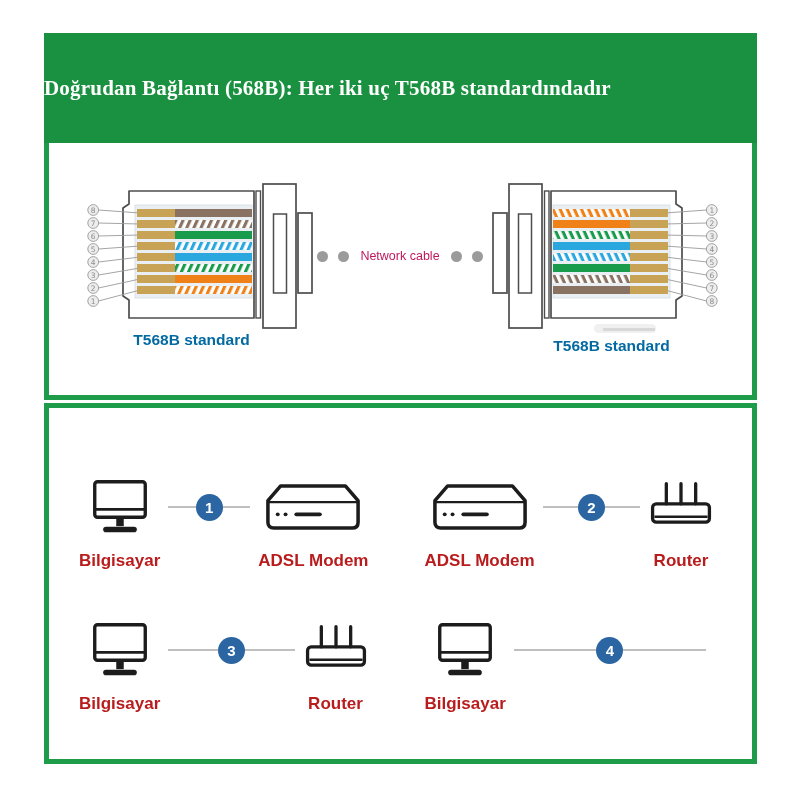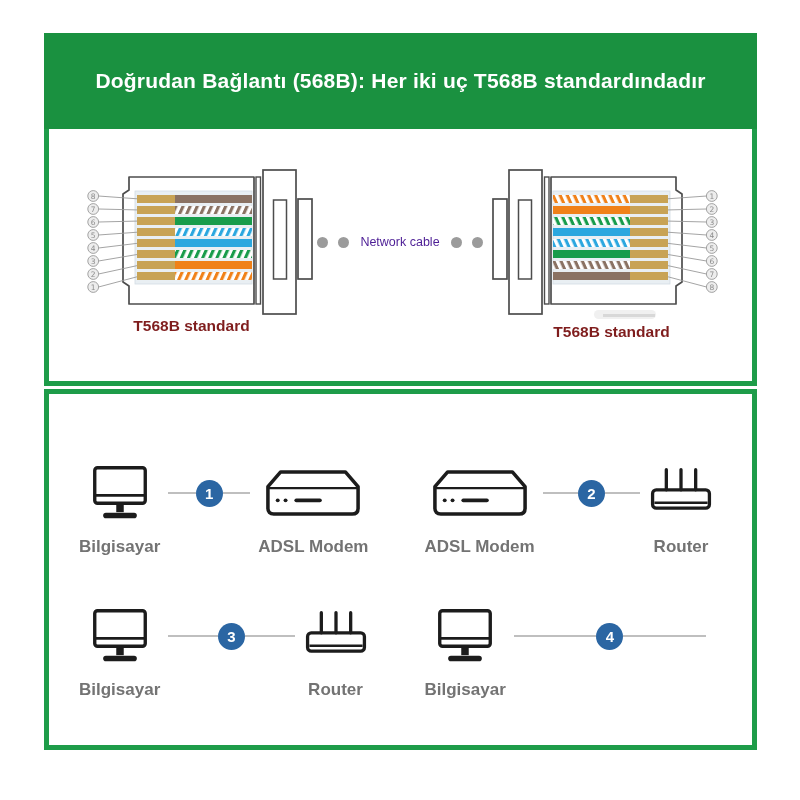--- a/index.html
+++ b/index.html
@@ -1,46 +1,46 @@
 <!DOCTYPE html>
 <html style="--banner-green: #1a9140; --border-green: #1e9c49; --badge-blue: #2b66a3; --line-gray: #bfbfbf; --dot-gray: #9b9b9b;"><head>
 <meta charset="utf-8">
 <style>
   html,body{margin:0;padding:0;background:#ffffff;}
   body{width:800px;height:800px;font-family:"Liberation Sans", sans-serif;position:relative;overflow:hidden;}
   .frame{position:absolute;left:44px;top:33px;width:713px;}
 
   
-  .banner{height:96px;background:var(--banner-green);display:flex;align-items:center;justify-content:center;}
+  .banner{height:110px;background:var(--banner-green);display:flex;align-items:center;font-family:Liberation Serif, serif;}
   .banner h1{margin:0;color:#ffffff;font-size:21px;font-weight:600;letter-spacing:0.2px;white-space:nowrap;}
 
   
   .cable-box{position:relative;height:252px;background:#ffffff;
     border-left:5px solid var(--border-green);border-right:5px solid var(--border-green);
     border-bottom:5px solid var(--border-green);}
   .connector-svg{position:absolute;width:235px;height:150px;}
   .connector-svg.left{left:36px;top:38px;}
   .connector-svg.right{left:436px;top:38px;}
-  .std-label{position:absolute;width:235px;text-align:center;font-size:15.5px;font-weight:600;color:#7f1d1d;}
+  .std-label{position:absolute;width:235px;text-align:center;font-size:15.5px;font-weight:600;color:#0369a1;}
   .std-label.left{left:25px;top:188px;}
   .std-label.right{left:445px;top:194px;}
   .artifact-blob{position:absolute;left:545px;top:181px;width:62px;height:9px;background:#f0f0f0;border-radius:5px;}
   .artifact-bar{position:absolute;left:554px;top:185px;width:52px;height:2.5px;background:#d8d8d8;}
   .cable-mid{position:absolute;left:262px;top:104px;width:178px;height:18px;
     display:flex;align-items:center;justify-content:center;gap:10px;}
   .dot{width:11px;height:11px;border-radius:50%;background:var(--dot-gray);flex:0 0 auto;}
-  .cable-mid .txt{font-size:12.5px;color:#4c1d95;white-space:nowrap;margin:2px 1px;}
+  .cable-mid .txt{font-size:12.5px;color:#be185d;white-space:nowrap;margin:2px 1px;}
 
   
   .conn-box{margin-top:3px;height:351px;background:#ffffff;border:5px solid var(--border-green);}
   .conn-grid{display:grid;grid-template-columns:1fr 1fr;column-gap:56px;row-gap:46px;padding:66px 38px 0 30px;}
   .conn-cell{display:flex;align-items:flex-start;}
   .device{display:flex;flex-direction:column;align-items:center;flex:0 0 auto;}
   .icon-box{height:66px;display:flex;align-items:center;justify-content:center;}
-  .dev-label{margin-top:11px;font-size:17px;font-weight:600;color:#737373;white-space:nowrap;}
+  .dev-label{margin-top:11px;font-size:17px;font-weight:600;color:#b91c1c;white-space:nowrap;}
   .connector{flex:1 1 auto;height:66px;display:flex;align-items:center;margin:0 8px;min-width:70px;}
   .connector .line{flex:1;height:2px;background:var(--line-gray);}
   .badge{width:27px;height:27px;border-radius:50%;background:var(--badge-blue);color:#ffffff;
     font-size:15px;font-weight:bold;display:flex;align-items:center;justify-content:center;flex:0 0 auto;}
   .dev-icon{display:block;}
   .hidden-defs{position:absolute;width:0;height:0;}
 </style>
 </head>
 <body>
 

